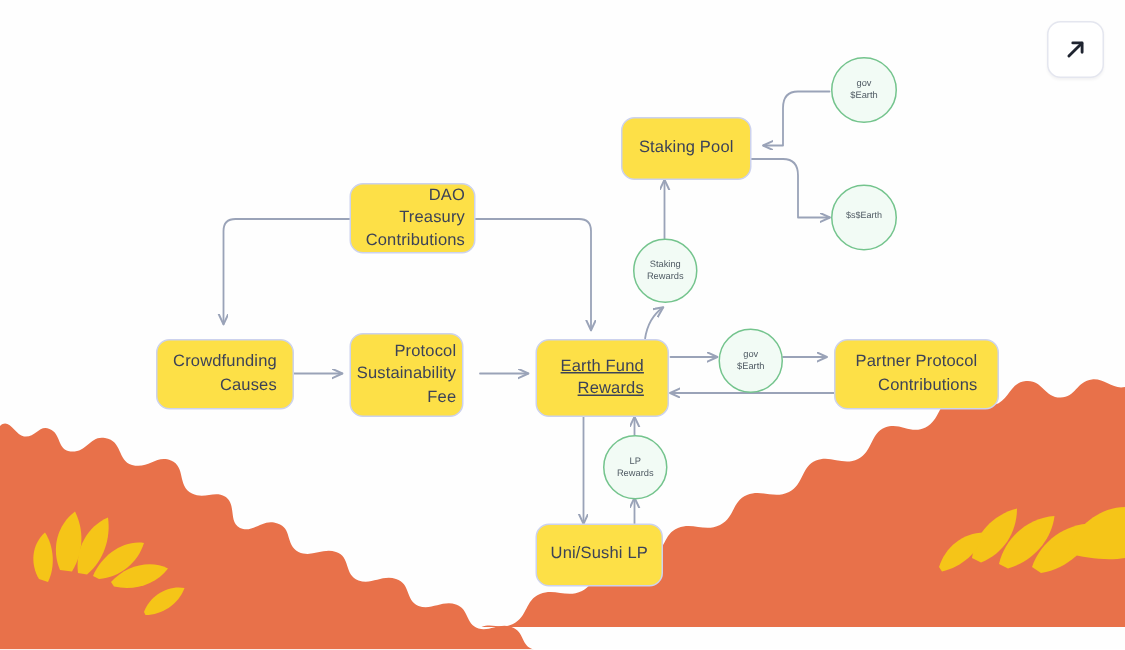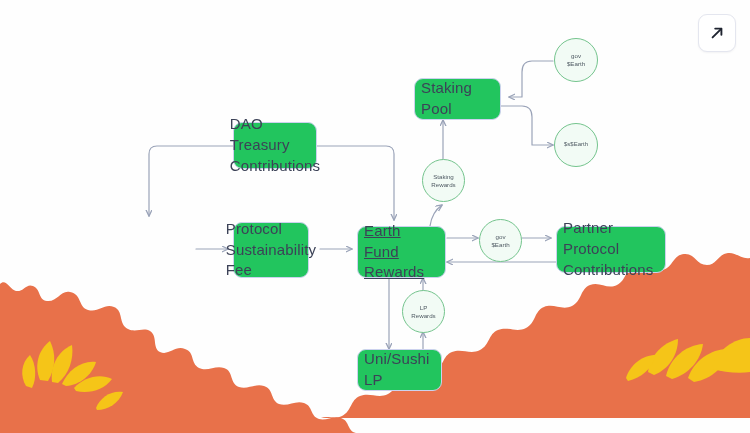--- a/index.html
+++ b/index.html
@@ -37,29 +37,29 @@
     stroke: #9aa3b8;
     stroke-width: 1.2;
     stroke-linecap: round;
     stroke-linejoin: round;
   }
 
   
   .node-box {
     position: absolute;
     box-sizing: border-box;
-    background: #22c55e;
+    background: #fde047;
     border: 1px solid #ccd2ee;
     border-radius: 9px;
     display: flex;
     align-items: center;
     justify-content: center;
-    text-align: left;
+    text-align: right;
     color: #3c4257;
-    font-size: 15px;
+    font-size: 11px;
     line-height: 1.38;
     letter-spacing: .01em;
     padding: 4px 6px;
   }
 
   
   .node-circle {
     position: absolute;
     box-sizing: border-box;
     background: #f2fbf5;
@@ -166,20 +166,26 @@
 
     <path class="edge-path" d="M557,262 L447,262" marker-end="url(#arrow)"></path>
 
     <path class="edge-path" d="M389,278 L389,349" marker-end="url(#arrow)"></path>
 
     <path class="edge-path" d="M423,349 L423,332" marker-end="url(#arrow)"></path>
 
     <path class="edge-path" d="M423,294 L423,278" marker-end="url(#arrow)"></path>
   </svg>
 
+  <div class="node-box" style="left:104px; top:226px; width:92px; height:47px;">
+    <span>
+      <span>Crowdfunding</span><br>
+      <span>Causes</span>
+    </span>
+  </div>
 
   <div class="node-box" style="left:233px; top:222px; width:76px; height:56px;">
     <span>
       <span>Protocol</span><br>
       <span>Sustainability</span><br>
       <span>Fee</span>
     </span>
   </div>
 
   <div class="node-box" style="left:357px; top:226px; width:89px; height:52px;text-decoration:underline;">

